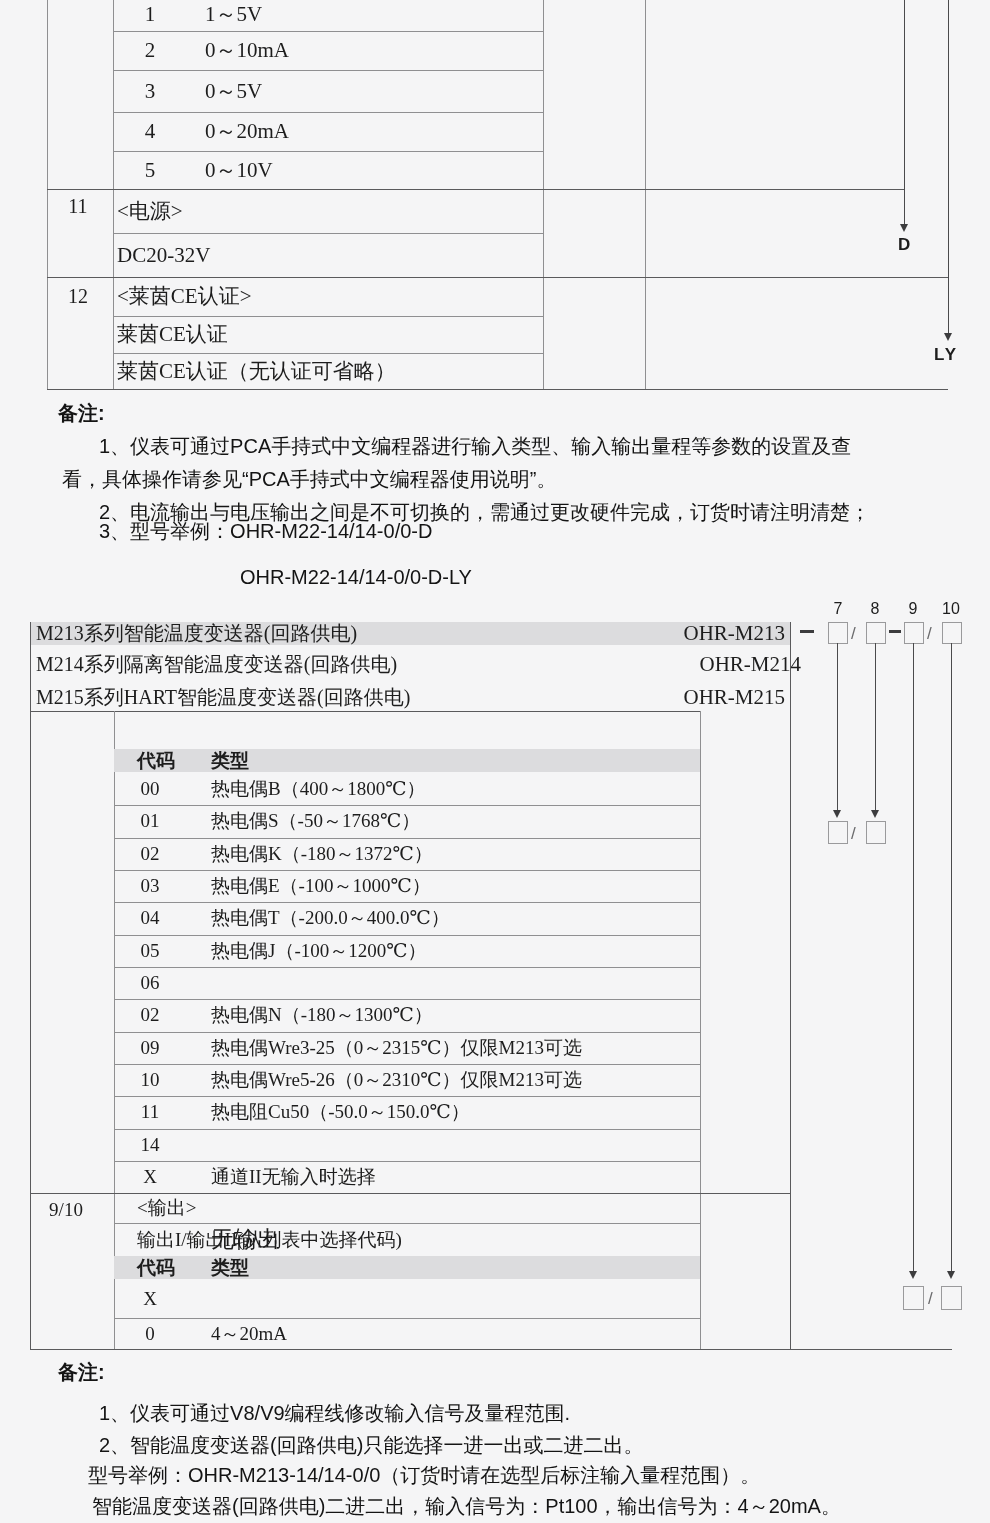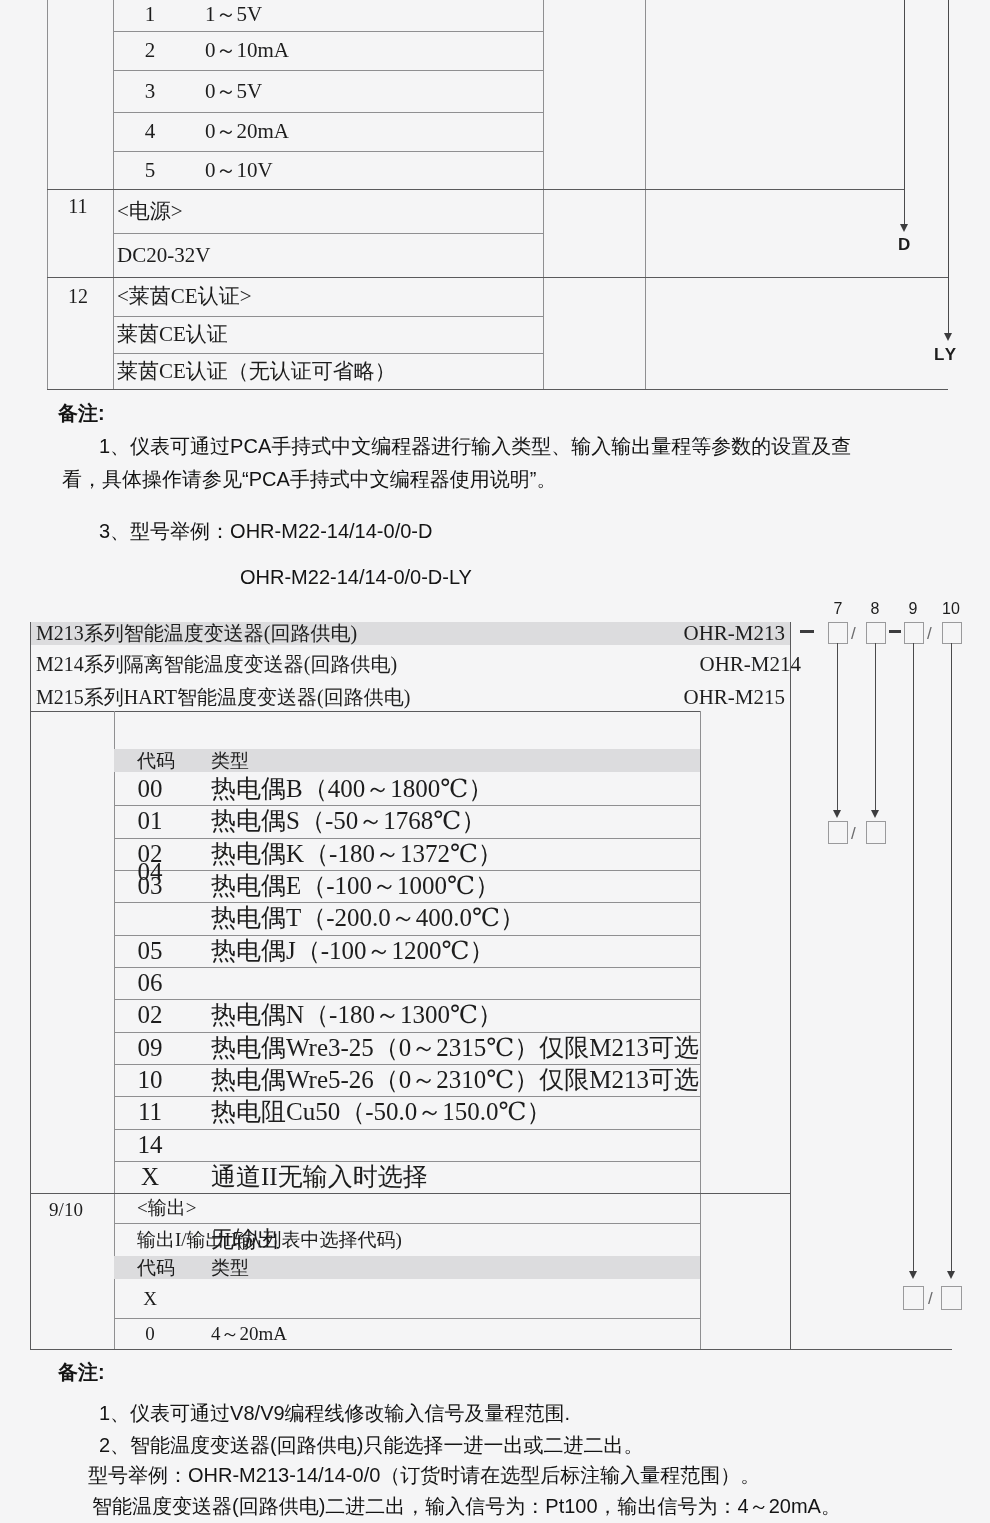--- a/index.html
+++ b/index.html
@@ -15,22 +15,22 @@
   .bx{position:absolute;width:18px;height:20px;border:1px solid #9a9a9c;background:transparent;}
   .ah{position:absolute;width:0;height:0;border-left:4px solid transparent;border-right:4px solid transparent;border-top:8px solid #3c3c3e;}
   .al{position:absolute;width:1px;background:#4a4a4c;}
   .dash{position:absolute;height:3px;background:#3c3c3e;}
   .f21{font-size:21px;line-height:1;}
   .f20{font-size:20px;line-height:1;}
   .f19{font-size:19px;line-height:1;}
   .f16{font-size:16px;line-height:1;}
   .code{left:128px;width:44px;text-align:center;}
   .type{left:211px;}
-  .rw{height:32px;line-height:32px;font-size:25px;}
-  .hdr{font-weight:400;}
+  .rw{height:32px;line-height:32px;font-size:19px;}
+  .hdr{font-weight:700;}
   .note{font-size:20px;line-height:22px;color:#141414;}
 </style>
 </head>
 <body>
 
 <div id="page">
 
   <div class="vl" style="left:47px;top:0;height:390px"></div>
   <div class="vl" style="left:113px;top:0;height:390px"></div>
   <div class="vl" style="left:543px;top:0;height:390px"></div>
@@ -70,20 +70,21 @@
   <div class="al" style="left:904px;top:0;height:225px"></div>
   <div class="ah" style="left:900px;top:224px"></div>
   <div class="t sans" style="left:898px;top:235px;font-size:17px;font-weight:600">D</div>
   <div class="al" style="left:948px;top:0;height:334px"></div>
   <div class="ah" style="left:944px;top:333px"></div>
   <div class="t sans" style="left:934px;top:345px;font-size:17px;font-weight:600;letter-spacing:2px">LY</div>
 
   <div class="t sans note" style="left:58px;top:402px;font-weight:700">备注:</div>
   <div class="t sans note" style="left:99px;top:435px">1、仪表可通过PCA手持式中文编程器进行输入类型、输入输出量程等参数的设置及查</div>
   <div class="t sans note" style="left:62px;top:468px">看，具体操作请参见“PCA手持式中文编程器使用说明”。</div>
+  <div class="t sans note" style="left:99px;top:501px">2、电流输出与电压输出之间是不可切换的，需通过更改硬件完成，订货时请注明清楚；</div>
   <div class="t sans note" style="left:99px;top:520px">3、型号举例：OHR-M22-14/14-0/0-D</div>
   <div class="t sans note" style="left:240px;top:566px">OHR-M22-14/14-0/0-D-LY</div>
 
   <div class="bar" style="left:30px;top:622px;width:760px;height:23px"></div>
   <div class="t serif f20" style="left:36px;top:622px;height:37px;line-height:23px">M213系列智能温度变送器(回路供电)</div>
   <div class="t serif f21" style="left:640px;top:622px;width:145px;height:23px;line-height:23px;text-align:right">OHR-M213</div>
   <div class="t serif f20" style="left:36px;top:649px;height:30px;line-height:30px">M214系列隔离智能温度变送器(回路供电)</div>
   <div class="t serif f21" style="left:656px;top:649px;width:145px;height:30px;line-height:30px;text-align:right">OHR-M214</div>
   <div class="t serif f20" style="left:36px;top:682px;height:30px;line-height:30px">M215系列HART智能温度变送器(回路供电)</div>
   <div class="t serif f21" style="left:640px;top:682px;width:145px;height:30px;line-height:30px;text-align:right">OHR-M215</div>
@@ -105,21 +106,21 @@
   <div class="hl" style="left:114px;top:805px;width:586px"></div>
   <div class="t serif rw code" style="top:805px">01</div>
   <div class="t serif rw type" style="top:805px">热电偶S（-50～1768℃）</div>
   <div class="hl" style="left:114px;top:838px;width:586px"></div>
   <div class="t serif rw code" style="top:838px">02</div>
   <div class="t serif rw type" style="top:838px">热电偶K（-180～1372℃）</div>
   <div class="hl" style="left:114px;top:870px;width:586px"></div>
   <div class="t serif rw code" style="top:870px">03</div>
   <div class="t serif rw type" style="top:870px">热电偶E（-100～1000℃）</div>
   <div class="hl" style="left:114px;top:902px;width:586px"></div>
-  <div class="t serif rw code" style="top:856px">04</div>
+  <div class="t serif rw code" style="top:902px">04</div>
   <div class="t serif rw type" style="top:902px">热电偶T（-200.0～400.0℃）</div>
   <div class="hl" style="left:114px;top:935px;width:586px"></div>
   <div class="t serif rw code" style="top:935px">05</div>
   <div class="t serif rw type" style="top:935px">热电偶J（-100～1200℃）</div>
   <div class="hl" style="left:114px;top:967px;width:586px"></div>
   <div class="t serif rw code" style="top:967px">06</div>
   <div class="hl" style="left:114px;top:999px;width:586px"></div>
   <div class="t serif rw code" style="top:999px">02</div>
   <div class="t serif rw type" style="top:999px">热电偶N（-180～1300℃）</div>
   <div class="hl" style="left:114px;top:1032px;width:586px"></div>

